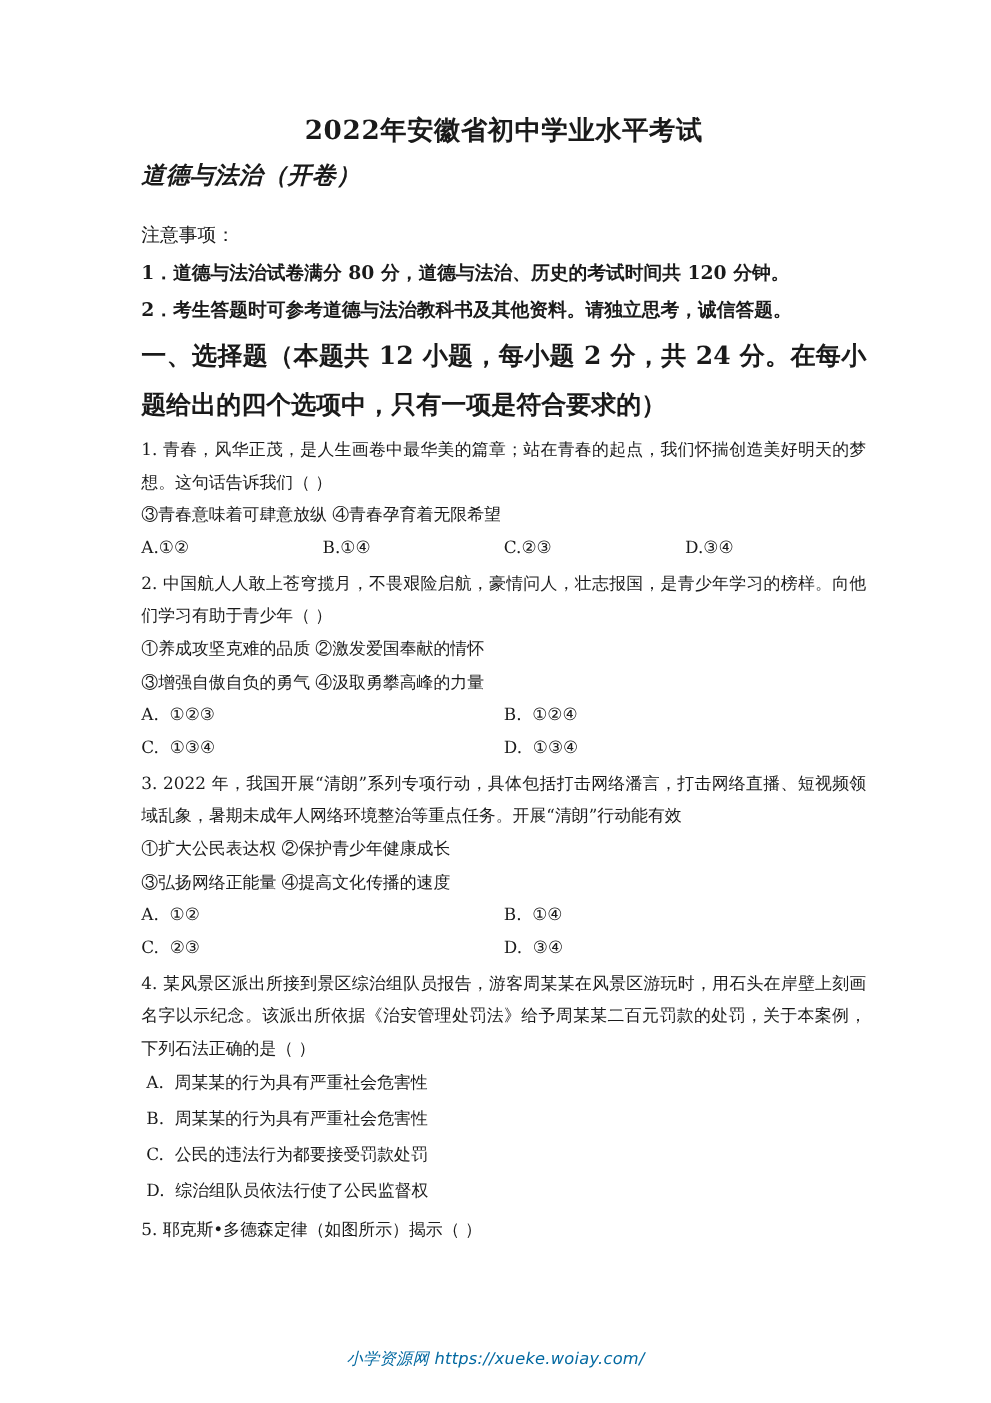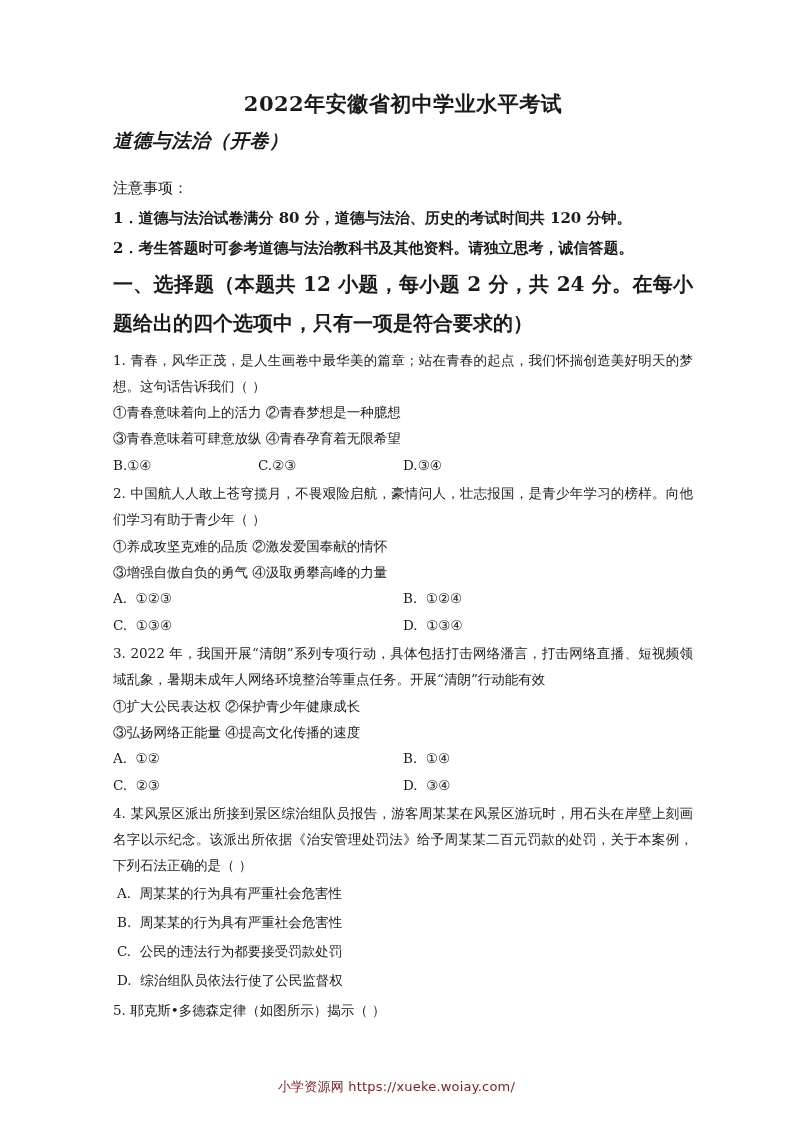--- a/index.html
+++ b/index.html
@@ -115,22 +115,23 @@
 
   
   .footer {
     position: absolute;
     left: 0;
     top: 1078px;
     width: 793px;
     text-align: center;
     font-family: "DejaVu Sans", "Liberation Sans", sans-serif;
     font-size: 13px;
-    color: #7f1d1d;
+    color: #0369a1;
     letter-spacing: 0.2px;
+    font-style: italic;
   }
 </style>
 </head>
 <body>
 
 <div class="page">
   <div class="content">
 
     <h1 class="doc-title">2022年安徽省初中学业水平考试</h1>
     <h2 class="doc-subtitle">道德与法治（开卷）</h2>
@@ -138,23 +139,23 @@
     <div>
       <p class="notice-heading">注意事项：</p>
       <p class="notice-item">1．道德与法治试卷满分 80 分，道德与法治、历史的考试时间共 120 分钟。</p>
       <p class="notice-item">2．考生答题时可参考道德与法治教科书及其他资料。请独立思考，诚信答题。</p>
     </div>
 
     <p class="section-heading">一、选择题（本题共 12 小题，每小题 2 分，共 24 分。在每小题给出的四个选项中，只有一项是符合要求的）</p>
 
     <div class="question">
       <p class="q-stem">1. 青春，风华正茂，是人生画卷中最华美的篇章；站在青春的起点，我们怀揣创造美好明天的梦想。这句话告诉我们（    ）</p>
-      <p class="q-sub">①青春意味着向上的活力 ②青春梦想是一种臆想</p>
       <p class="q-sub">③青春意味着可肆意放纵 ④青春孕育着无限希望</p>
       <div class="opt-row cols4">
+        <span class="opt">A.①②</span>
         <span class="opt">B.①④</span>
         <span class="opt">C.②③</span>
         <span class="opt">D.③④</span>
       </div>
     </div>
 
     <div class="question">
       <p class="q-stem">2. 中国航人人敢上苍穹揽月，不畏艰险启航，豪情问人，壮志报国，是青少年学习的榜样。向他们学习有助于青少年（    ）</p>
       <p class="q-sub">①养成攻坚克难的品质 ②激发爱国奉献的情怀</p>
       <p class="q-sub">③增强自傲自负的勇气 ④汲取勇攀高峰的力量</p>

